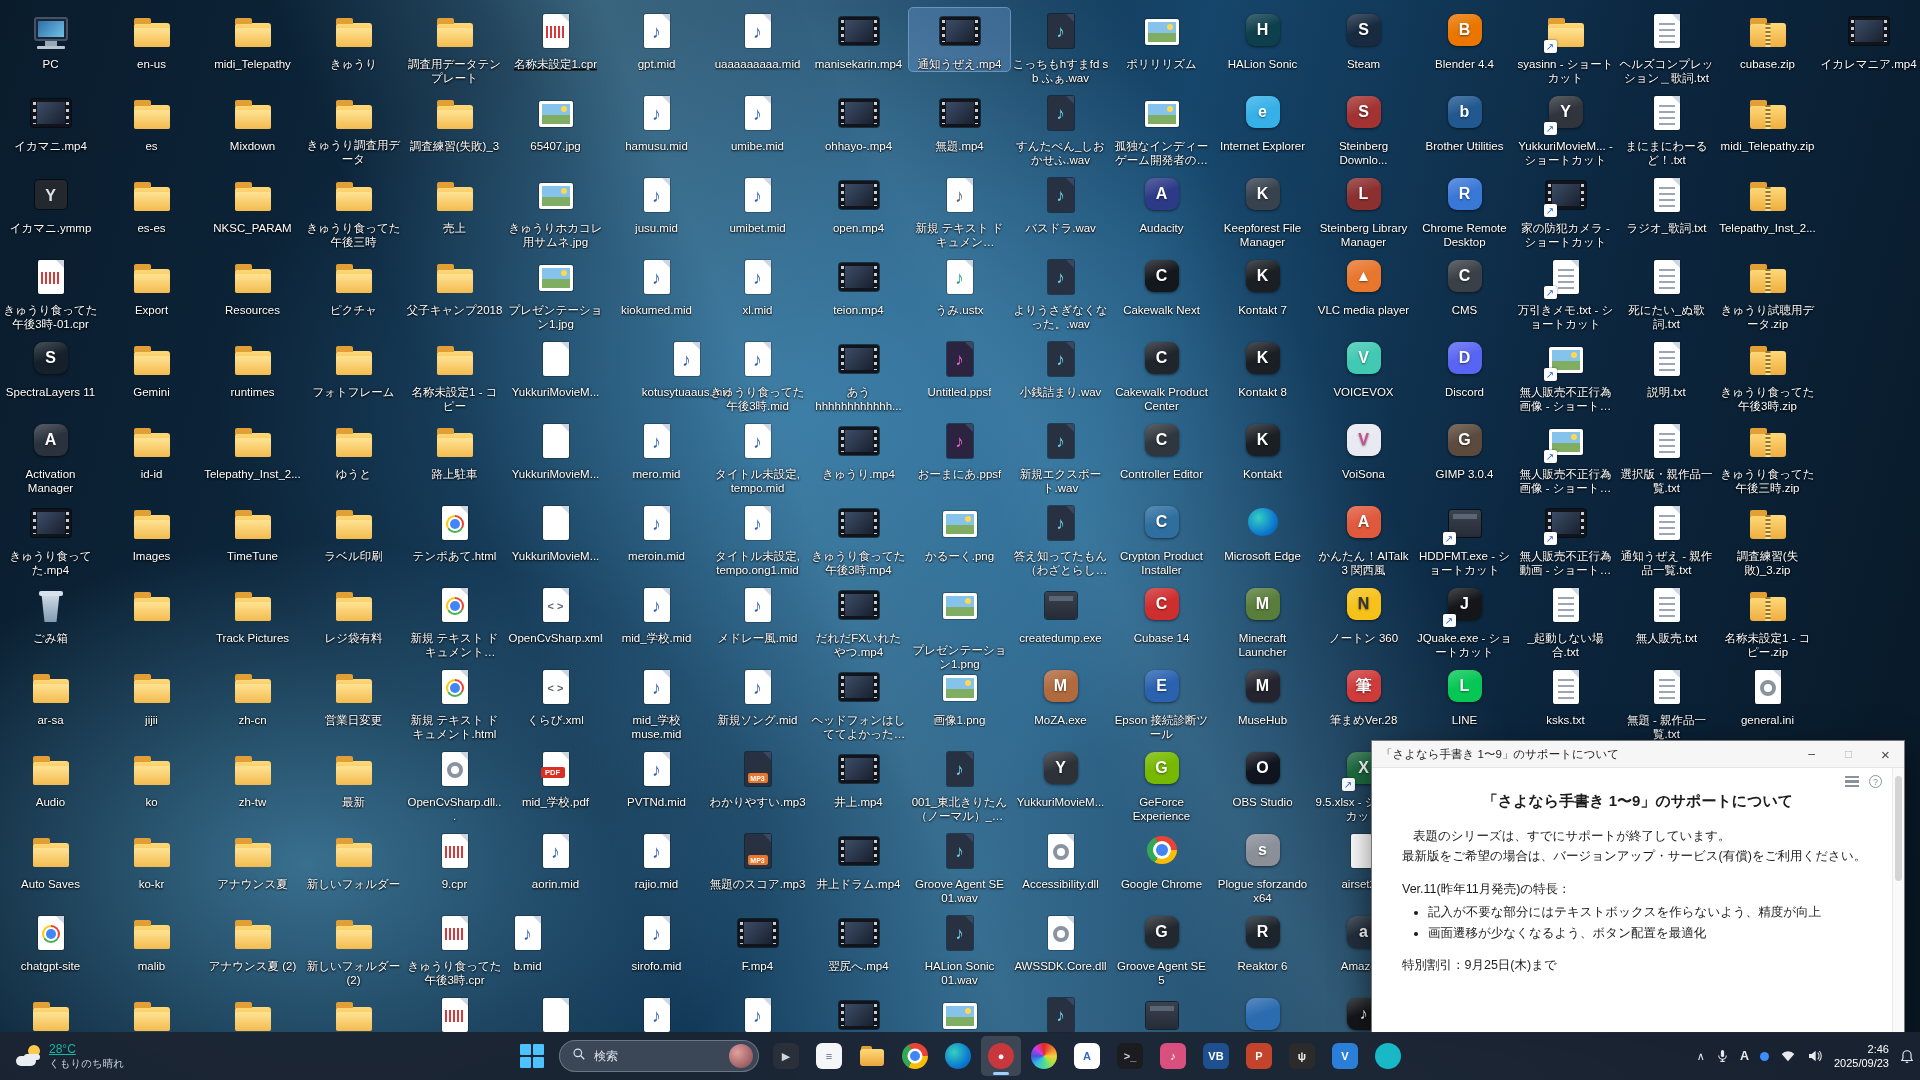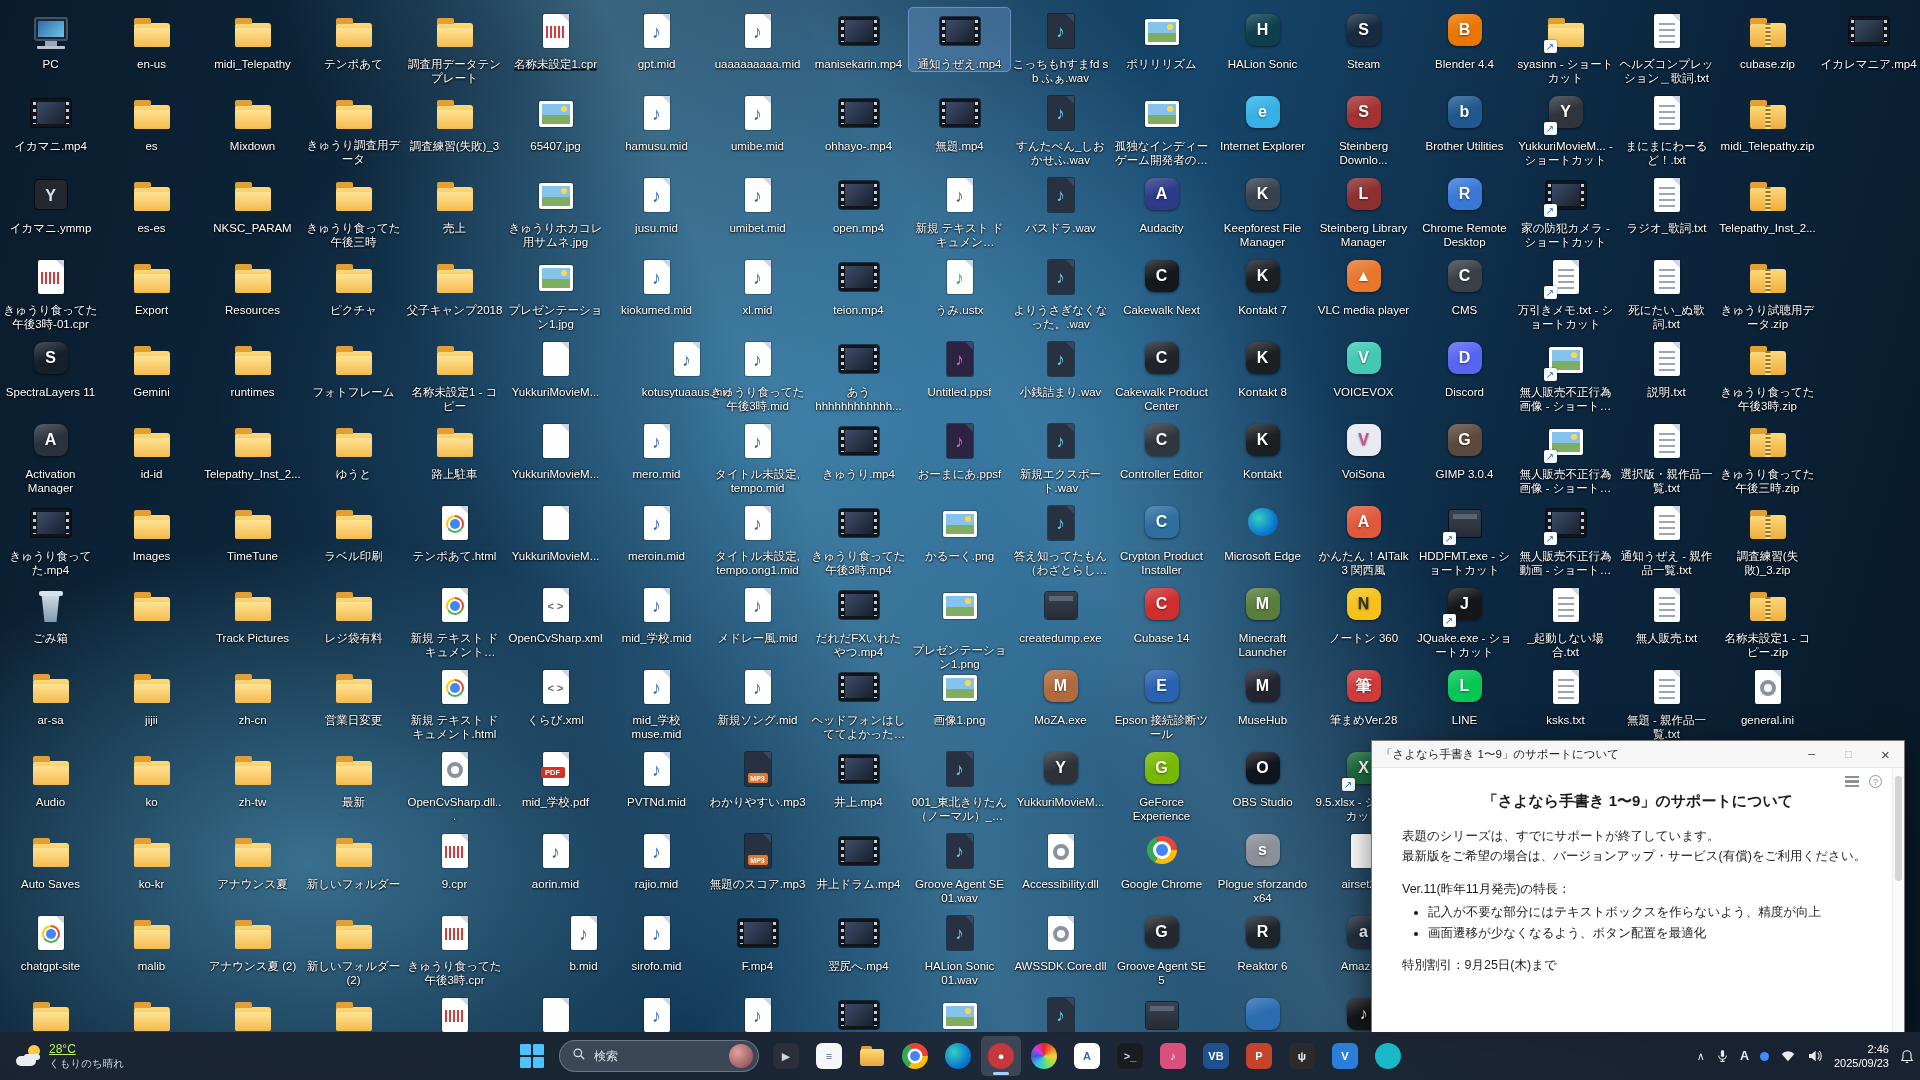--- a/index.html
+++ b/index.html
@@ -133,38 +133,38 @@
   .dbtn.max{ color:#b5b5b5; } .dbtn.max::after{ content:"□"; }
   .dbtn.cls::after{ content:"×"; font-size:15px; }
   .dbody{ position:relative; flex:1; overflow:hidden; font-size:12.5px; color:#1b1b1b; }
   .dtools{ position:absolute; right:22px; top:7px; display:flex; gap:10px; align-items:center; }
   .tmenu{ width:14px; height:11px; background:repeating-linear-gradient(180deg,#8a939c 0 2px,transparent 2px 4.5px); }
   .thelp{ width:13px; height:13px; border:1.5px solid #8a939c; border-radius:50%; color:#8a939c; font-size:9px;
     display:flex; align-items:center; justify-content:center; }
   .thelp::after{ content:"?"; }
   .dhead{ margin-top:24px; text-align:center; font-weight:bold; font-size:15px; }
   .dpar{ padding:0 30px; line-height:1.6; }
-  .dpar.first{ margin-top:15px; }
+  .dpar.first{ margin-top:15px;margin-left:11px; }
   .dfeat{ margin-top:13px; padding:0 30px; line-height:1.6; }
   .dlist{ margin-top:3px; padding-left:56px; }
   .dlist li{ line-height:1.65; }
   .ddead{ margin-top:14px; padding:0 30px; }
   .vscroll{ position:absolute; right:0; top:0; bottom:0; width:12px; background:#fafafa; border-left:1px solid #ececec; }
   .vthumb{ position:absolute; left:2px; right:2px; top:8px; height:105px; background:#d4d4d4; border-radius:5px; display:block; }
 
   
   .taskbar{ position:absolute; left:0; right:0; bottom:0; height:48px; z-index:20;
     background:rgba(27,36,50,.93); display:flex; align-items:center; }
   .tb-left{ position:absolute; left:8px; display:flex; align-items:center; gap:7px; height:40px; padding:0 8px; border-radius:4px; }
   .wicon{ position:relative; width:26px; height:24px; display:block; }
   .wicon::before{ content:""; position:absolute; right:2px; top:1px; width:12px; height:12px; border-radius:50%; background:#ffc94d; }
   .wicon::after{ content:""; position:absolute; left:0; bottom:2px; width:20px; height:10px; border-radius:8px; background:#e8eef4;
     box-shadow:6px -4px 0 -2px #e8eef4; }
   .wtxt{ display:flex; flex-direction:column; line-height:1.25; }
-  .wtemp{ font-size:12px; color:#bef264;text-decoration:underline; }
+  .wtemp{ font-size:12px; color:#14b8a6;text-decoration:underline; }
   .wcond{ font-size:10.5px; color:#c9d2dc; }
   .tb-center{ position:absolute; left:50%; transform:translateX(-50%); display:flex; align-items:center; gap:3px; }
   .tbi{ width:40px; height:40px; border-radius:5px; display:flex; align-items:center; justify-content:center; position:relative; cursor:default; }
   .tbi.active{ background:rgba(255,255,255,.14); }
   .tbi.active::after{ content:""; position:absolute; bottom:1px; left:12px; right:12px; height:3px; border-radius:2px; background:#9fd0ff; }
   .winlogo{ display:grid; grid-template-columns:11px 11px; grid-template-rows:11px 11px; gap:2px; }
   .winlogo i{ background:#4cc2ff; border-radius:1px; }
   .searchpill{ height:32px; min-width:200px; border-radius:16px; background:rgba(66,78,94,.85);
     border:1px solid rgba(255,255,255,.25); display:flex; align-items:center; padding:0 5px 0 12px; gap:8px; margin:0 4px; }
   .stext{ font-size:12px; color:#dde3ea; flex:1; }
@@ -213,21 +213,21 @@
           <span class="base"></span>
           <span class="mark"></span>
         </span>
         <div class="ilabel">midi_Telepathy</div>
       </div>
       <div class="dicon" style="left: 303px; top: 8px;">
         <span class="ig ig-folder">
           <span class="base"></span>
           <span class="mark"></span>
         </span>
-        <div class="ilabel">テンポあて</div>
+        <div class="ilabel">きゅうり</div>
       </div>
       <div class="dicon" style="left: 404px; top: 8px;">
         <span class="ig ig-folder">
           <span class="base"></span>
           <span class="mark"></span>
         </span>
         <div class="ilabel">調査用データテンプレート</div>
       </div>
       <div class="dicon" style="left: 505px; top: 8px; text-decoration: underline;">
         <span class="ig ig-cpr">
@@ -1569,21 +1569,21 @@
         </span>
         <div class="ilabel">新しいフォルダー (2)</div>
       </div>
       <div class="dicon" style="left: 404px; top: 910px;">
         <span class="ig ig-cpr">
           <span class="base"></span>
           <span class="mark"></span>
         </span>
         <div class="ilabel">きゅうり食ってた午後3時.cpr</div>
       </div>
-      <div class="dicon" style="left: 533px; top: 910px; justify-content: flex-end;">
+      <div class="dicon" style="left: 477px; top: 910px; justify-content: flex-end;">
         <span class="ig ig-mid">
           <span class="base"></span>
           <span class="mark"></span>
         </span>
         <div class="ilabel">b.mid</div>
       </div>
       <div class="dicon" style="left: 606px; top: 910px;">
         <span class="ig ig-mid">
           <span class="base"></span>
           <span class="mark"></span>

